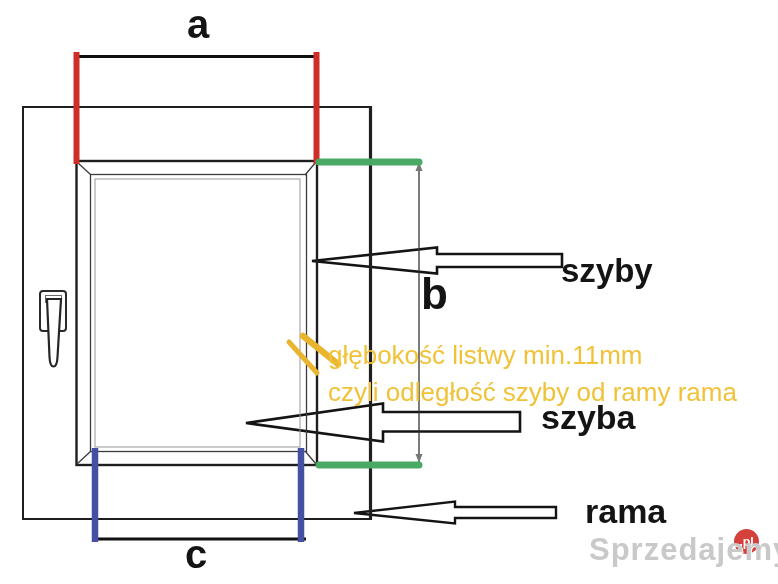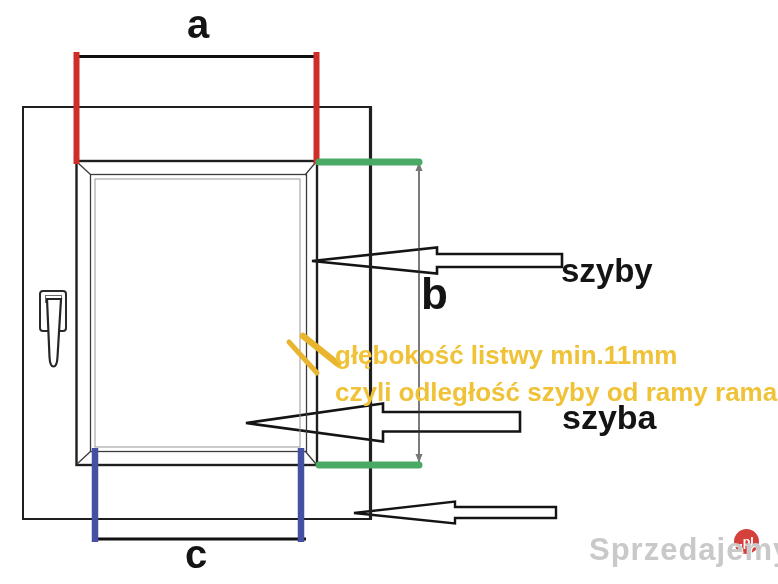--- a/index.html
+++ b/index.html
@@ -5,22 +5,22 @@
   html,body{margin:0;padding:0;background:#ffffff;}
   .stage{
     position:relative;width:778px;height:584px;background:#ffffff;overflow:hidden;
     font-family:"Liberation Sans", sans-serif;
   }
   .stage svg{position:absolute;left:0;top:0;}
   .lbl{position:absolute;font-weight:bold;color:#141414;line-height:1;white-space:nowrap;}
   .dim-lbl{font-size:40px;}
   .dim-lbl-b{font-size:44px;}
   .callout-lbl{font-size:33px;}
-  .callout-lbl-big{font-size:34px;margin-left:21px;}
-  .note{position:absolute;left:335px;top:337px;font-size:26px;line-height:37px;white-space:nowrap;font-weight:bold;}
+  .callout-lbl-big{font-size:34px;}
+  .note{position:absolute;left:328px;top:337px;font-size:26px;line-height:37px;white-space:nowrap;}
   .watermark{position:absolute;left:589px;top:532px;font-size:31px;font-weight:bold;
     letter-spacing:1px;white-space:nowrap;text-shadow:1px 1px 0 #ffffff;}
 </style>
 </head>
 <body>
 
 <div class="stage">
 
   <svg width="778" height="584" viewBox="0 0 778 584">
 
@@ -65,20 +65,21 @@
   <div class="lbl dim-lbl" style="left:187px;top:4px;">a</div>
 
   <div class="lbl dim-lbl-b" style="left:421px;top:272px;">b</div>
 
   <div class="lbl dim-lbl" style="left:185px;top:534px;">c</div>
 
   <div class="lbl callout-lbl" style="left:561px;top:254px;">szyby</div>
 
   <div class="lbl callout-lbl-big" style="left:541px;top:400px;">szyba</div>
 
+  <div class="lbl callout-lbl-big" style="left:585px;top:494px;">rama</div>
 
   <div class="note" style="color: rgb(240, 194, 56);">
     <div>głębokość listwy min.11mm</div>
     <div>czyli odległość szyby od ramy rama</div>
   </div>
 
   <div class="watermark" style="color: rgb(201, 201, 201);">Sprzedajemy</div>
 
 </div>
 

